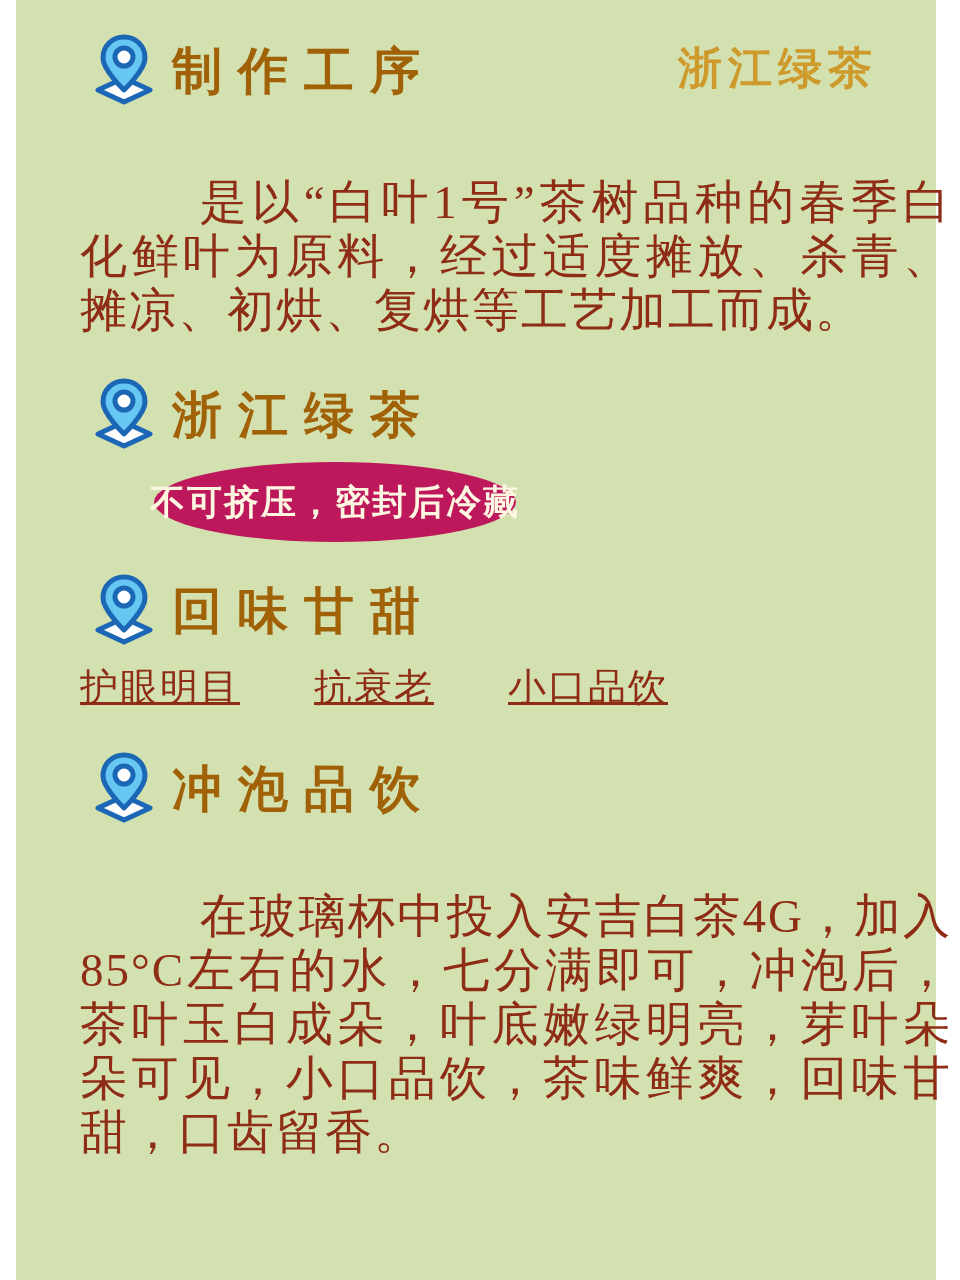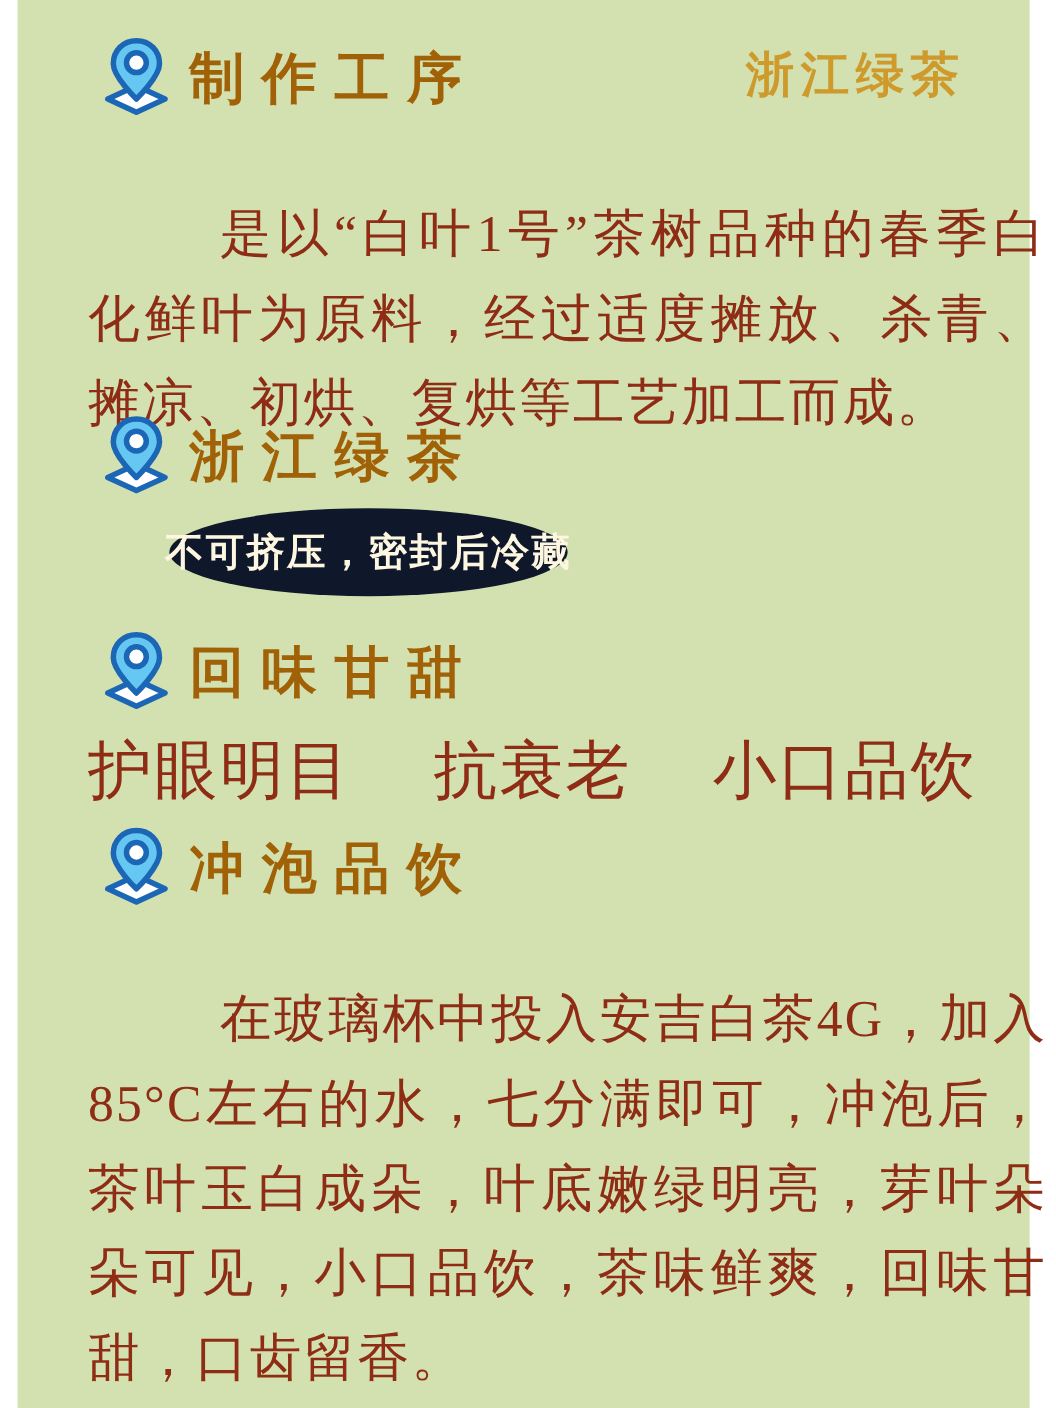--- a/index.html
+++ b/index.html
@@ -57,58 +57,59 @@
   .hdr-1 { top: 34px; }
   .hdr-2 { top: 378px; }
   .hdr-3 { top: 574px; }
   .hdr-4 { top: 752px; }
 
   .para {
     position: absolute;
     left: 64px;
     width: 872px;
     font-size: 47px;
-    line-height: 77px;
+    line-height: 54px;
     color: #8e2c15;
     text-align: justify;
     text-indent: 2.55em;
     letter-spacing: 2px;
   }
   .para-1 { top: 128px; }
   .para-2 { top: 842px; }
 
   .badge {
     position: absolute;
     left: 138px;
     top: 462px;
     width: 362px;
     height: 80px;
-    background: #0f172a;
+    background: #be185d;
     border-radius: 50%;
     display: flex;
     align-items: center;
     justify-content: center;
   }
   .badge-text {
     color: #fdf6e0;
     font-size: 35px;
     letter-spacing: 2px;
     white-space: nowrap;
     font-weight: bold;
   }
   .functions {
     position: absolute;
     left: 64px;
     top: 662px;
-    font-size: 58px;
+    font-size: 38px;
     color: #8e2c15;
     letter-spacing: 2px;
     display: flex;
     gap: 74px;
     white-space: nowrap;
+    text-decoration: underline;
   }
 </style>
 </head>
 <body>
 
 <div class="page">
   <div class="card">
 
     <div class="corner-label">浙江绿茶</div>
 

